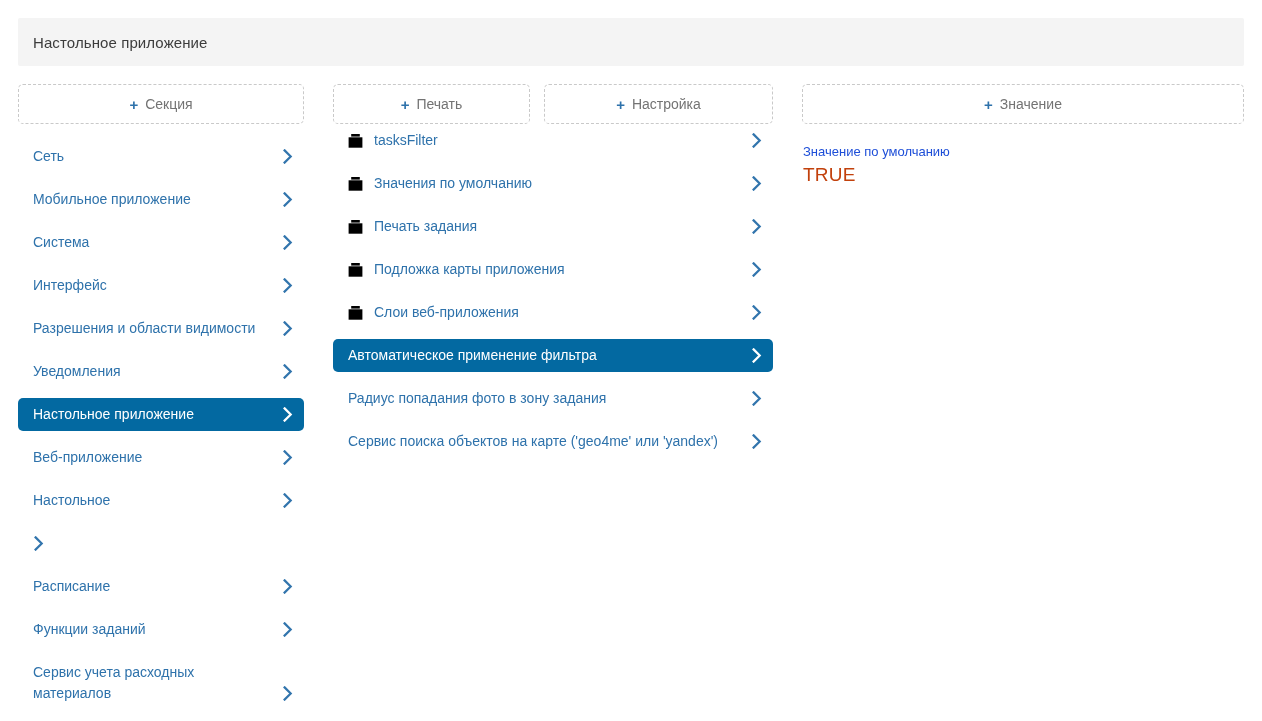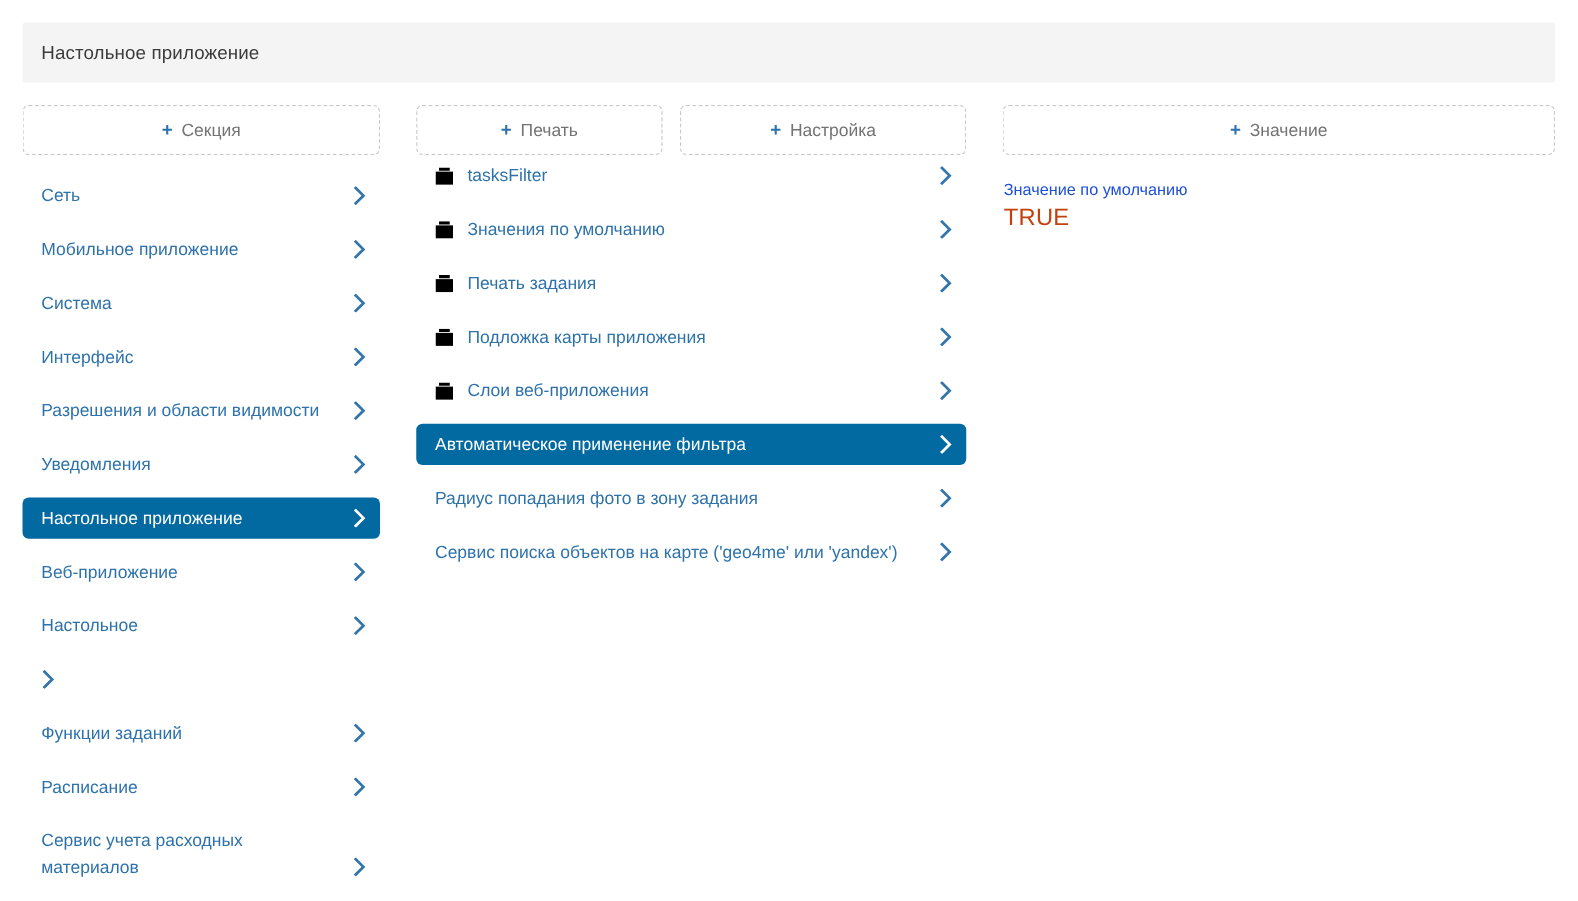--- a/index.html
+++ b/index.html
@@ -247,29 +247,29 @@
           </div>
         </div>
         <div class="row">
           <div class="chev">
             <svg width="10" height="15" viewBox="0 0 10 15" fill="none">
               <path d="M1.6 1.4 L7.7 7.5 L1.6 13.6" stroke-width="2.2" stroke-linecap="square" stroke-linejoin="miter" fill="none"></path>
             </svg>
           </div>
         </div>
         <div class="row">
+          <div class="row-label">Расписание</div>
+          <div class="chev">
+            <svg width="10" height="15" viewBox="0 0 10 15" fill="none">
+              <path d="M1.6 1.4 L7.7 7.5 L1.6 13.6" stroke-width="2.2" stroke-linecap="square" stroke-linejoin="miter" fill="none"></path>
+            </svg>
+          </div>
+        </div>
+        <div class="row">
           <div class="row-label">Функции заданий</div>
-          <div class="chev">
-            <svg width="10" height="15" viewBox="0 0 10 15" fill="none">
-              <path d="M1.6 1.4 L7.7 7.5 L1.6 13.6" stroke-width="2.2" stroke-linecap="square" stroke-linejoin="miter" fill="none"></path>
-            </svg>
-          </div>
-        </div>
-        <div class="row">
-          <div class="row-label">Расписание</div>
           <div class="chev">
             <svg width="10" height="15" viewBox="0 0 10 15" fill="none">
               <path d="M1.6 1.4 L7.7 7.5 L1.6 13.6" stroke-width="2.2" stroke-linecap="square" stroke-linejoin="miter" fill="none"></path>
             </svg>
           </div>
         </div>
         <div class="row">
           <div class="row-label">Сервис учета расходных материалов</div>
           <div class="chev">
             <svg width="10" height="15" viewBox="0 0 10 15" fill="none">

